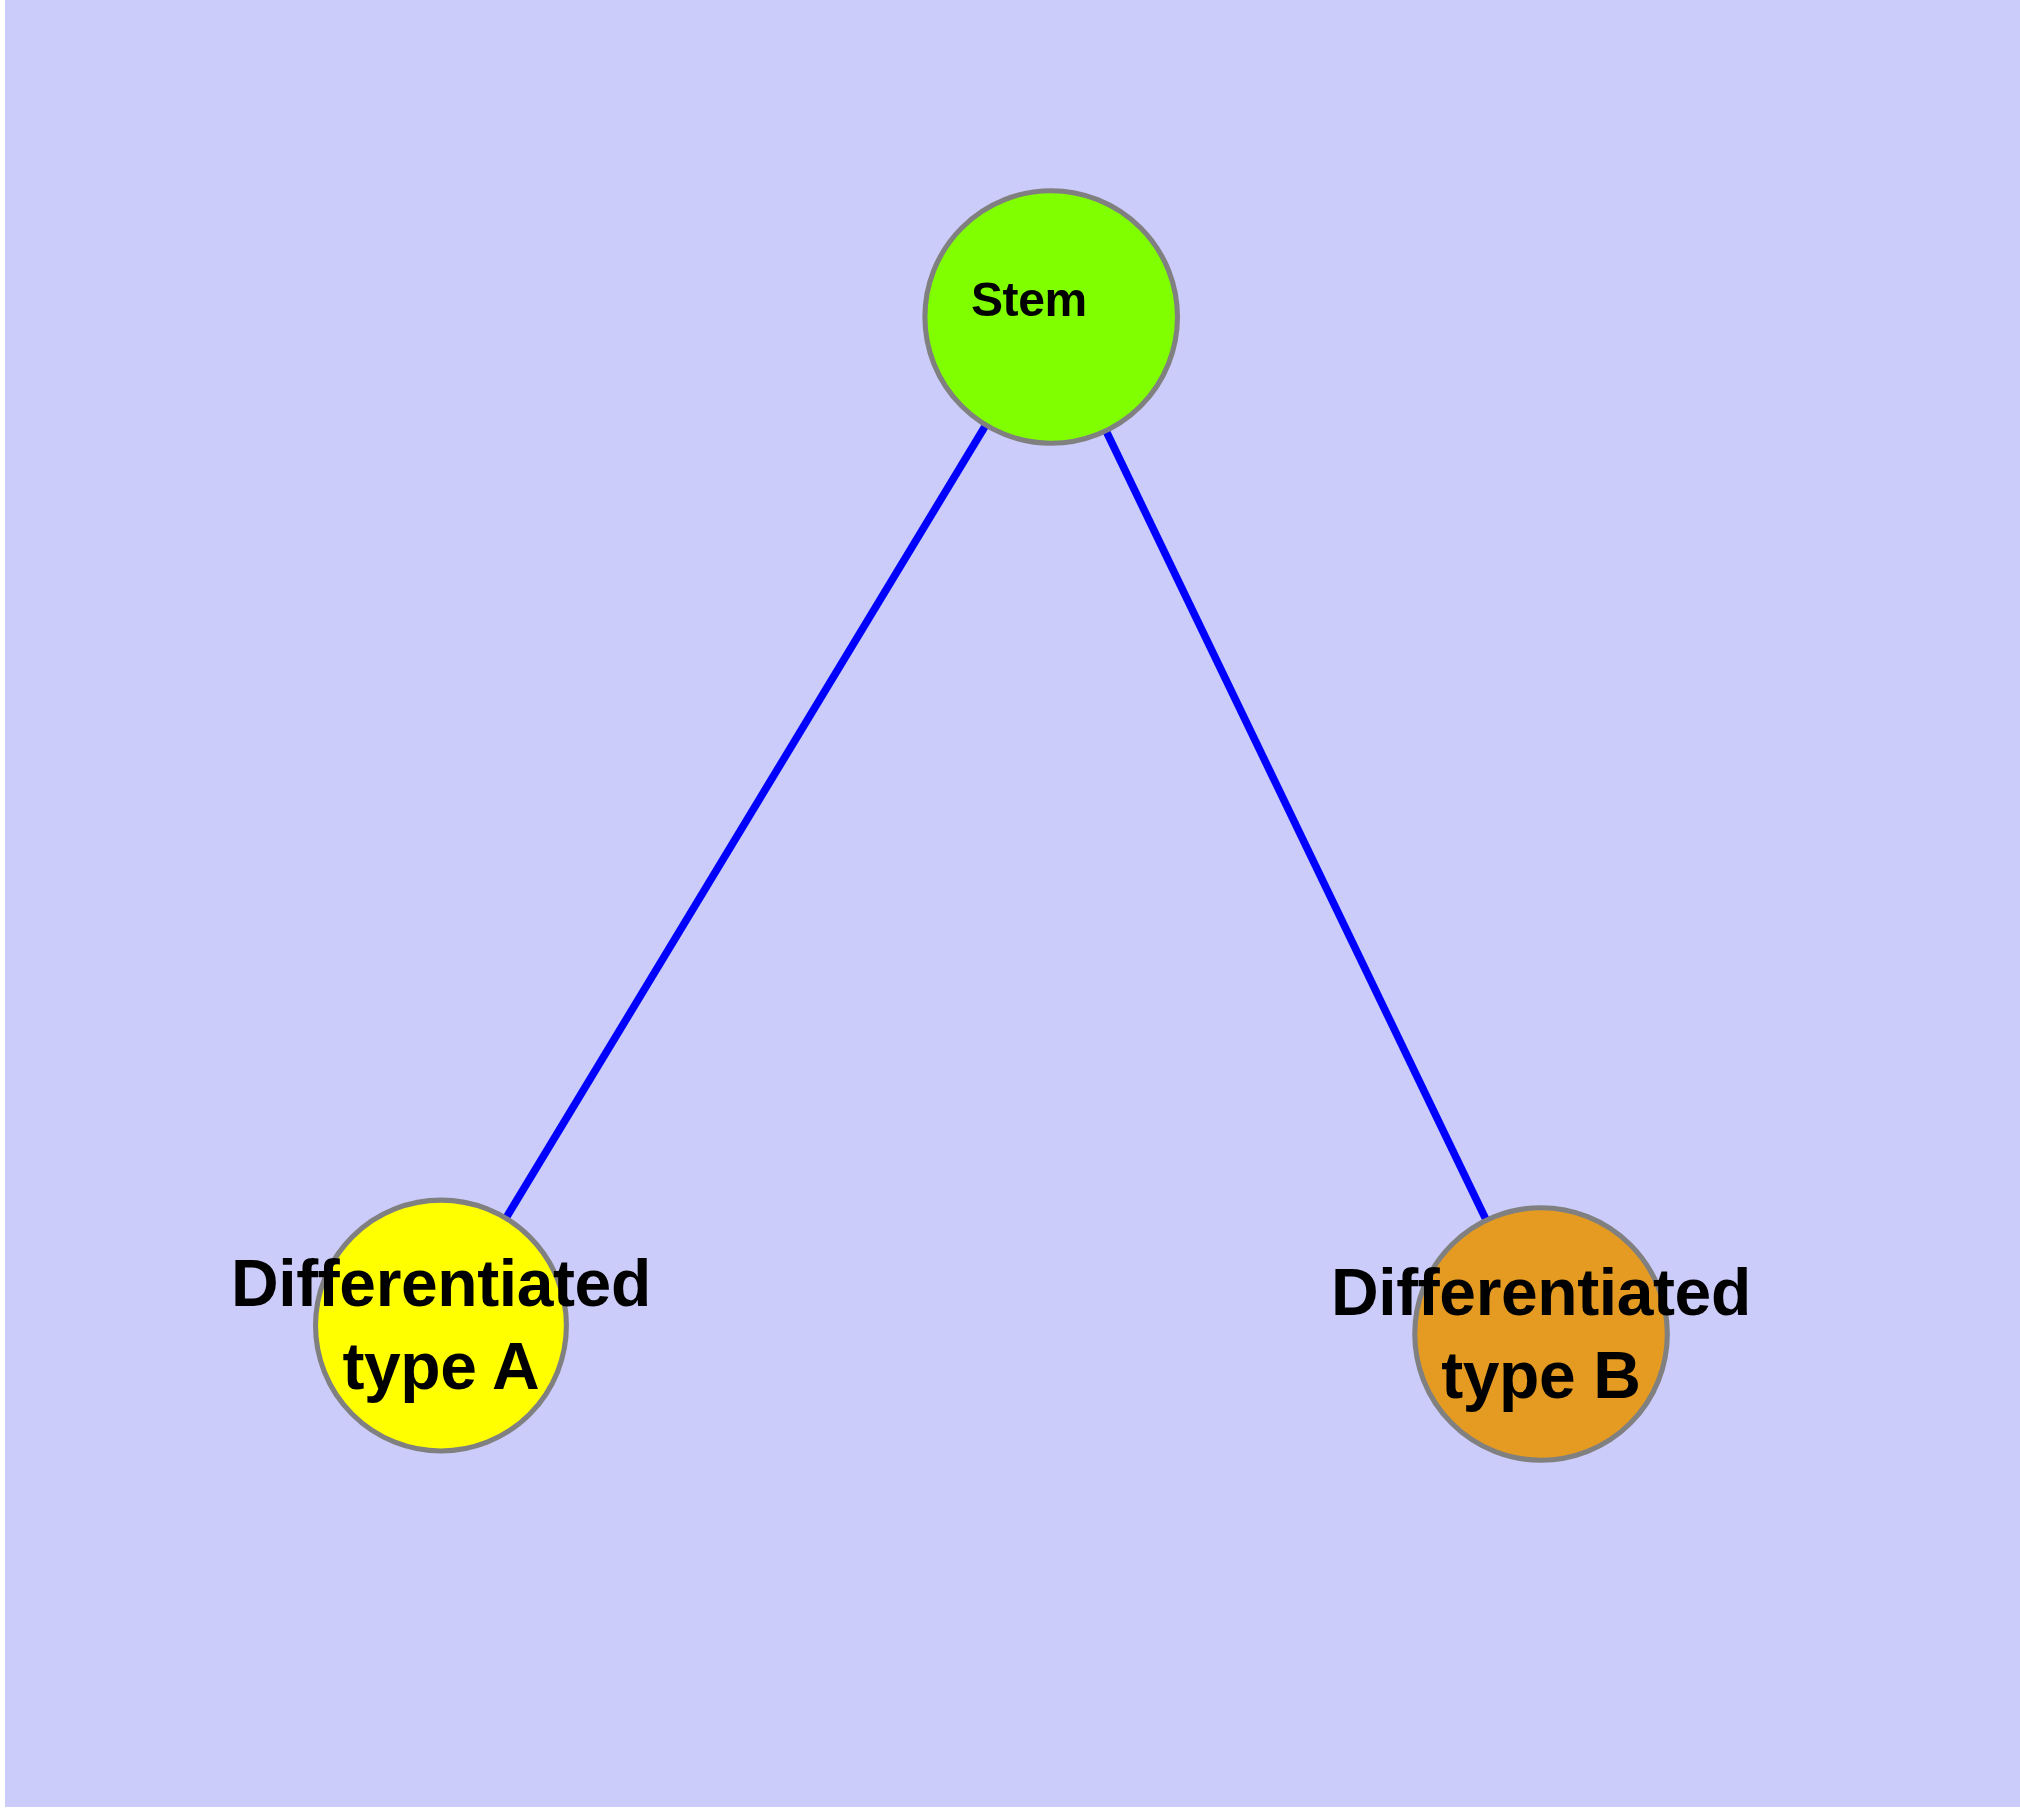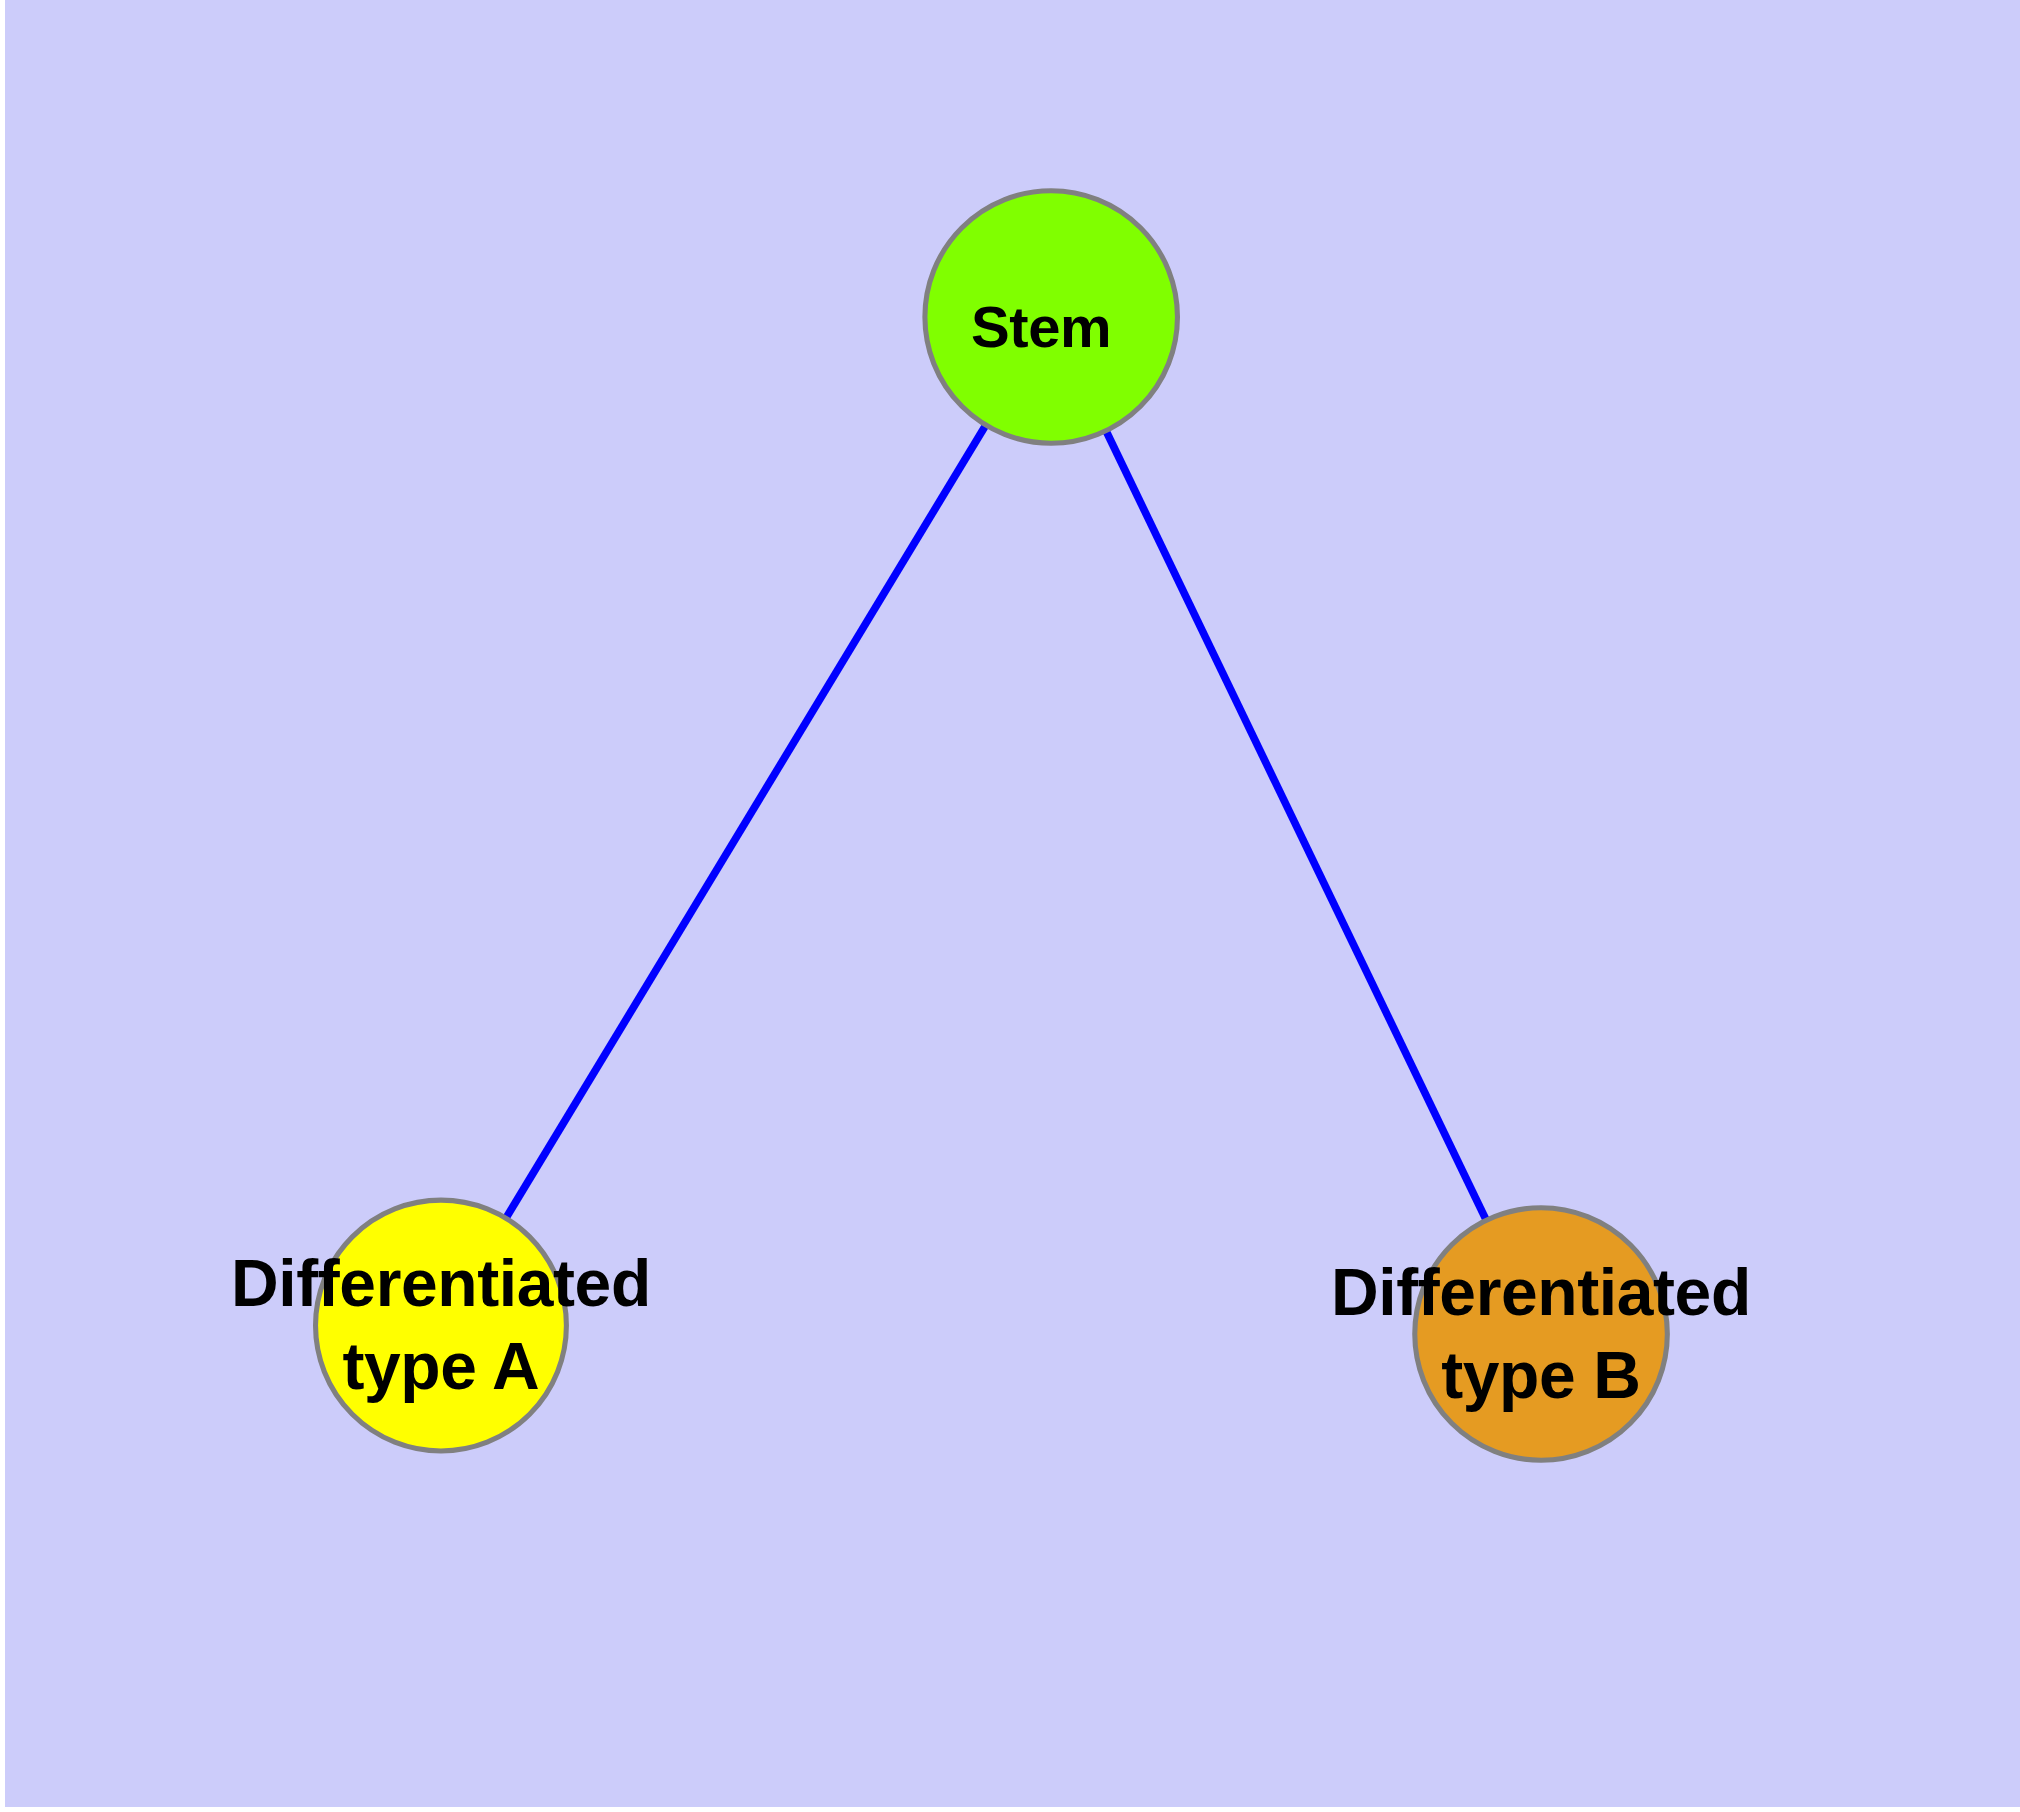--- a/index.html
+++ b/index.html
@@ -56,20 +56,20 @@
         <line x1="1305.52660935324" y1="510.0414035015365" x2="1752.47339064676" y2="1437.9585964984635" stroke="#0000ff" stroke-width="9" stroke-linecap="butt"></line>
       </g>
     <g id="nodes-layer">
         <circle cx="1240" cy="374" r="149" fill="#80ff00" stroke="#808080" stroke-width="6"></circle>
         <circle cx="520" cy="1564" r="148" fill="#ffff00" stroke="#808080" stroke-width="6"></circle>
         <circle cx="1818" cy="1574" r="149" fill="#e59b22" stroke="#808080" stroke-width="6"></circle>
       </g>
   </svg>
 
   <div id="labels-layer">
-      <div class="node-label" style="color: rgb(0, 0, 0); font-size: 58px; line-height: 83px; left: 971px; top: 285px;">Stem</div>
+      <div class="node-label" style="color: rgb(0, 0, 0); font-size: 48px; line-height: 83px; left: 971px; top: 258px;">Stem</div>
       <div class="node-label" style="color: rgb(0, 0, 0); font-size: 66px; line-height: 83px; left: 231px; top: 1242px;">Differentiated
 type A</div>
       <div class="node-label" style="color: rgb(0, 0, 0); font-size: 66px; line-height: 83px; left: 1331px; top: 1251px;">Differentiated
 type B</div>
     </div>
 </div>
 
 
 </body></html>

